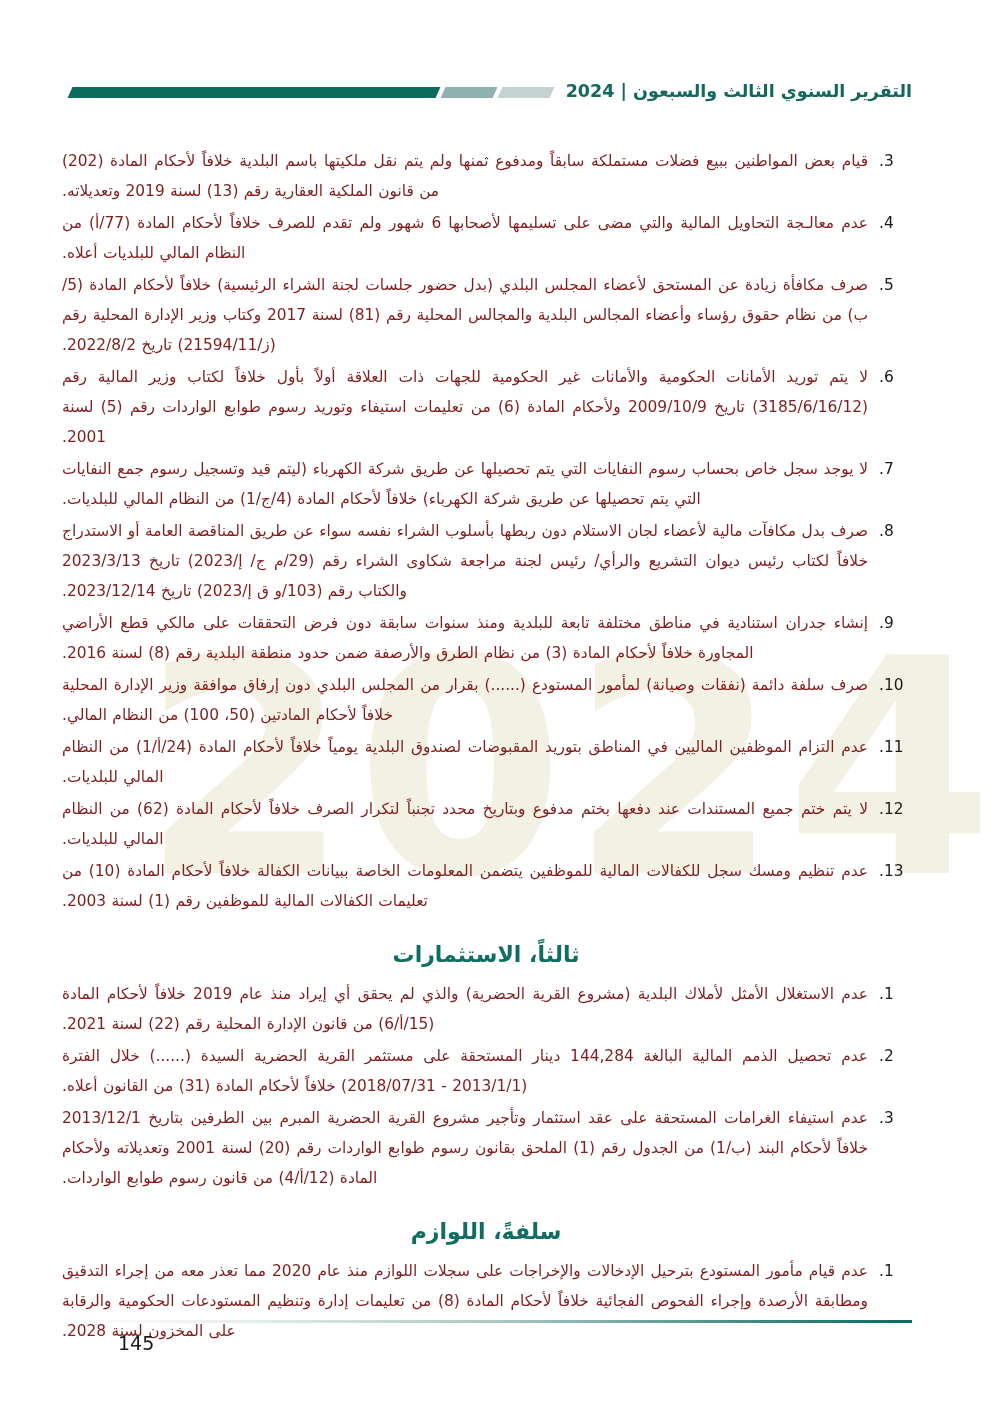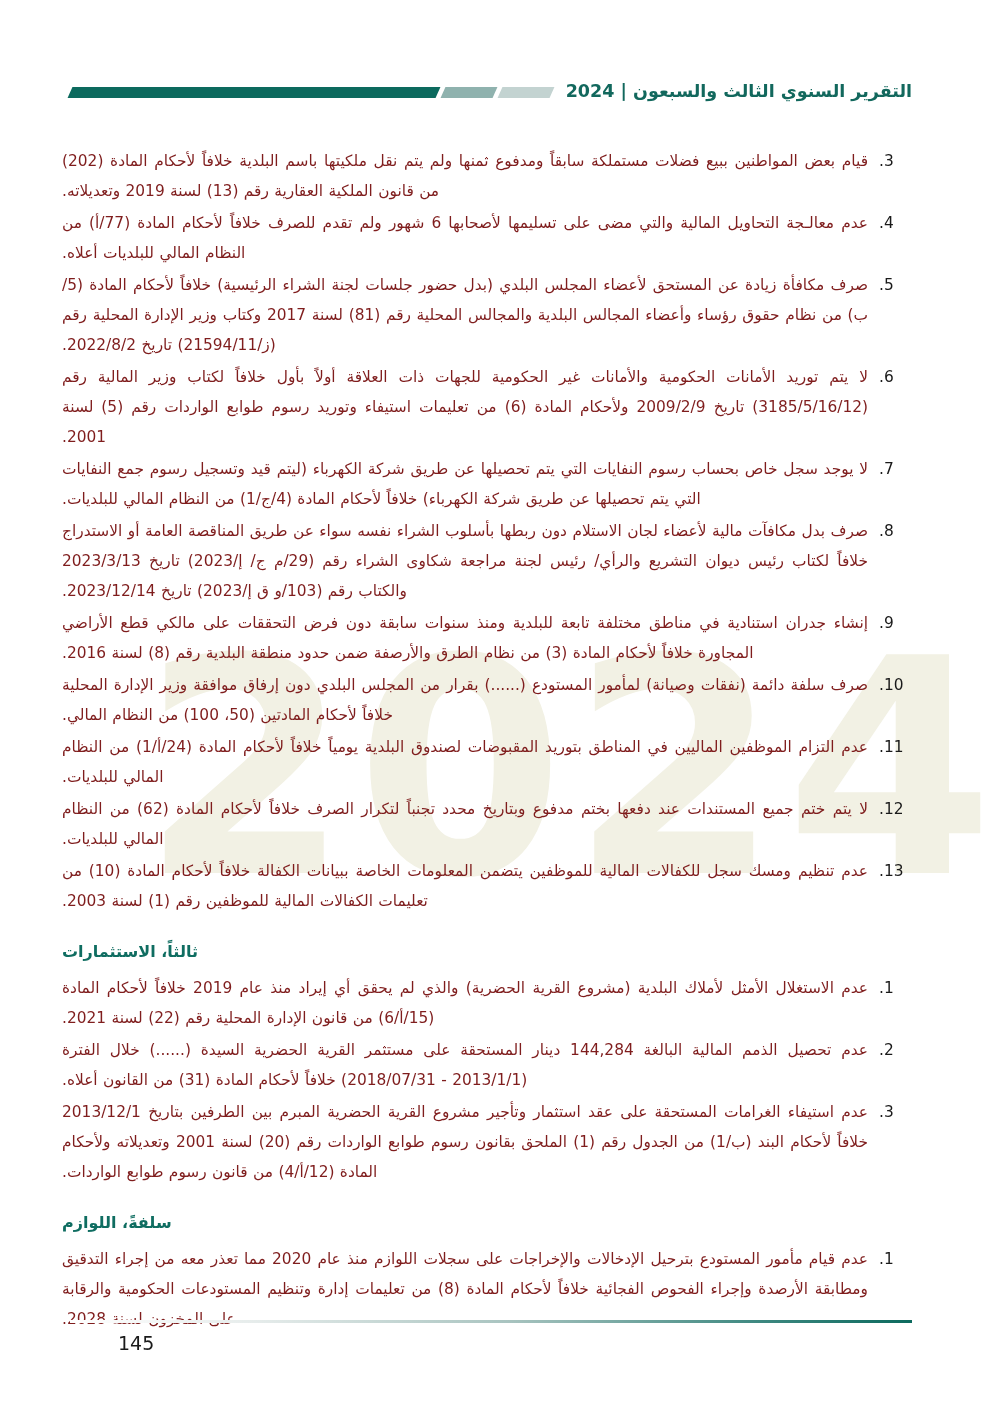--- a/index.html
+++ b/index.html
@@ -115,23 +115,23 @@
     line-height: 30px;
     color: #7f1d1d;
     text-align: justify;
     text-align-last: left;
     direction: rtl;
     word-spacing: 0.5px;
   }
 
   .section-head {
     color: #0f6d61;
-    font-size: 16px;
+    font-size: 22px;
     font-weight: bold;
-    text-align: left;
+    text-align: center;
     direction: rtl;
     margin: 26px 0 12px 0;
     padding-right: 2px;
   }
 
   
   .footer-rule {
     position: absolute;
     left: 70px;
     right: 88px;
@@ -178,21 +178,21 @@
       <li>
         <div class="li-num">.4</div>
         <div class="li-text">عدم معالـجة التحاويل المالية والتي مضى على تسليمها لأصحابها 6 شهور ولم تقدم للصرف خلافاً لأحكام المادة (77/أ) من النظام المالي للبلديات أعلاه.</div>
       </li>
       <li>
         <div class="li-num">.5</div>
         <div class="li-text">صرف مكافأة زيادة عن المستحق لأعضاء المجلس البلدي (بدل حضور جلسات لجنة الشراء الرئيسية) خلافاً لأحكام المادة (5/ب) من نظام حقوق رؤساء وأعضاء المجالس البلدية والمجالس المحلية رقم (81) لسنة 2017 وكتاب وزير الإدارة المحلية رقم (ز/21594/11) تاريخ 2022/8/2.</div>
       </li>
       <li>
         <div class="li-num">.6</div>
-        <div class="li-text">لا يتم توريد الأمانات الحكومية والأمانات غير الحكومية للجهات ذات العلاقة أولاً بأول خلافاً لكتاب وزير المالية رقم (3185/5/16/12) تاريخ 2009/2/9 ولأحكام المادة (6) من تعليمات استيفاء وتوريد رسوم طوابع الواردات رقم (5) لسنة 2001.</div>
+        <div class="li-text">لا يتم توريد الأمانات الحكومية والأمانات غير الحكومية للجهات ذات العلاقة أولاً بأول خلافاً لكتاب وزير المالية رقم (3185/6/16/12) تاريخ 2009/10/9 ولأحكام المادة (6) من تعليمات استيفاء وتوريد رسوم طوابع الواردات رقم (5) لسنة 2001.</div>
       </li>
       <li>
         <div class="li-num">.7</div>
         <div class="li-text">لا يوجد سجل خاص بحساب رسوم النفايات التي يتم تحصيلها عن طريق شركة الكهرباء (ليتم قيد وتسجيل رسوم جمع النفايات التي يتم تحصيلها عن طريق شركة الكهرباء) خلافاً لأحكام المادة (4/ج/1) من النظام المالي للبلديات.</div>
       </li>
       <li>
         <div class="li-num">.8</div>
         <div class="li-text">صرف بدل مكافآت مالية لأعضاء لجان الاستلام دون ربطها بأسلوب الشراء نفسه سواء عن طريق المناقصة العامة أو الاستدراج خلافاً لكتاب رئيس ديوان التشريع والرأي/ رئيس لجنة مراجعة شكاوى الشراء رقم (29/م ج/ إ/2023) تاريخ 2023/3/13 والكتاب رقم (103/و ق إ/2023) تاريخ 2023/12/14.</div>
       </li>
       <li>

